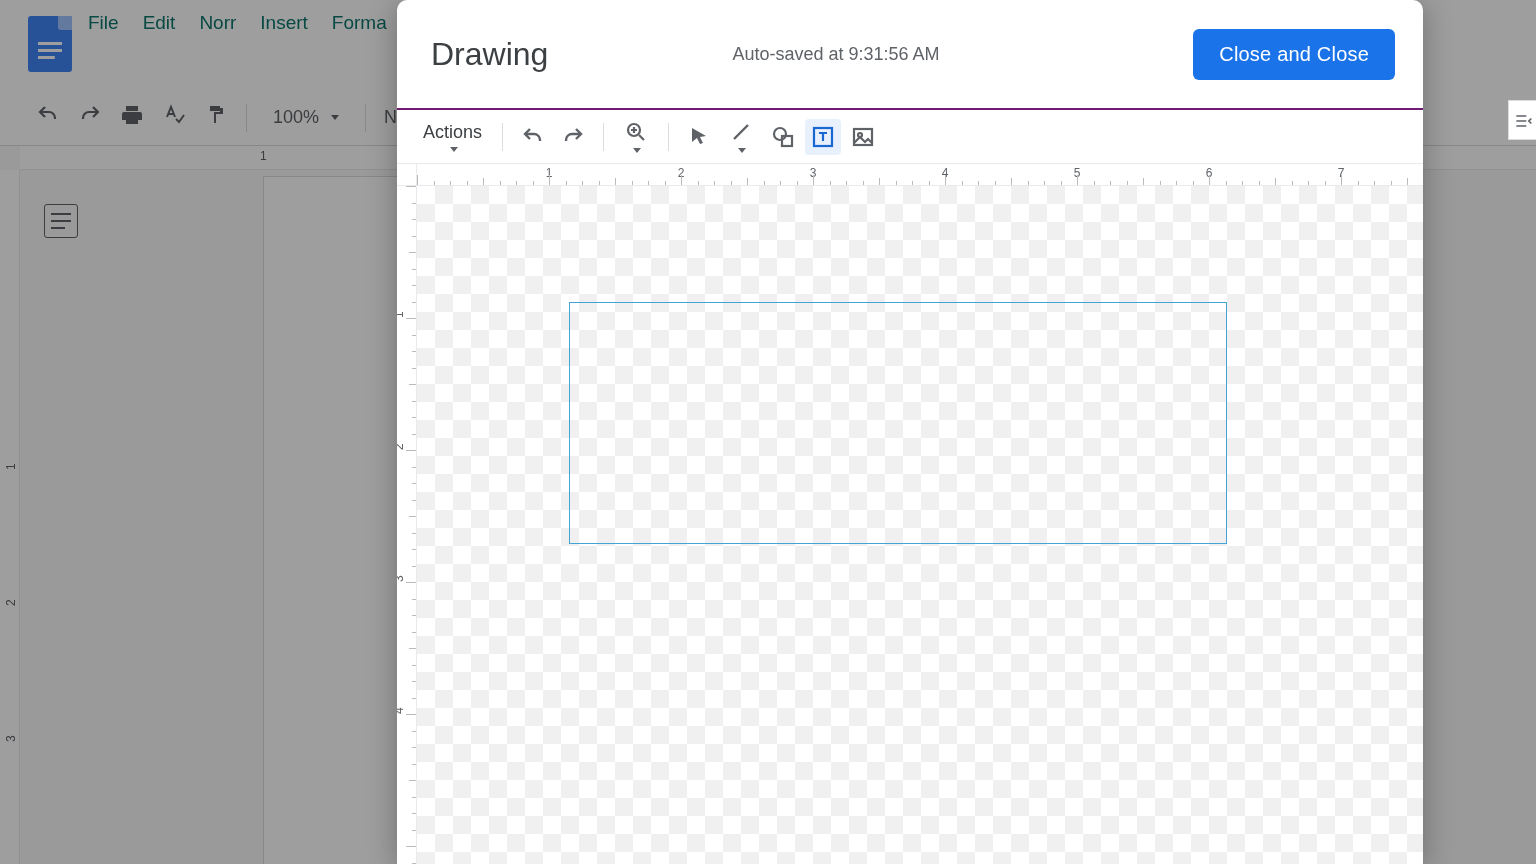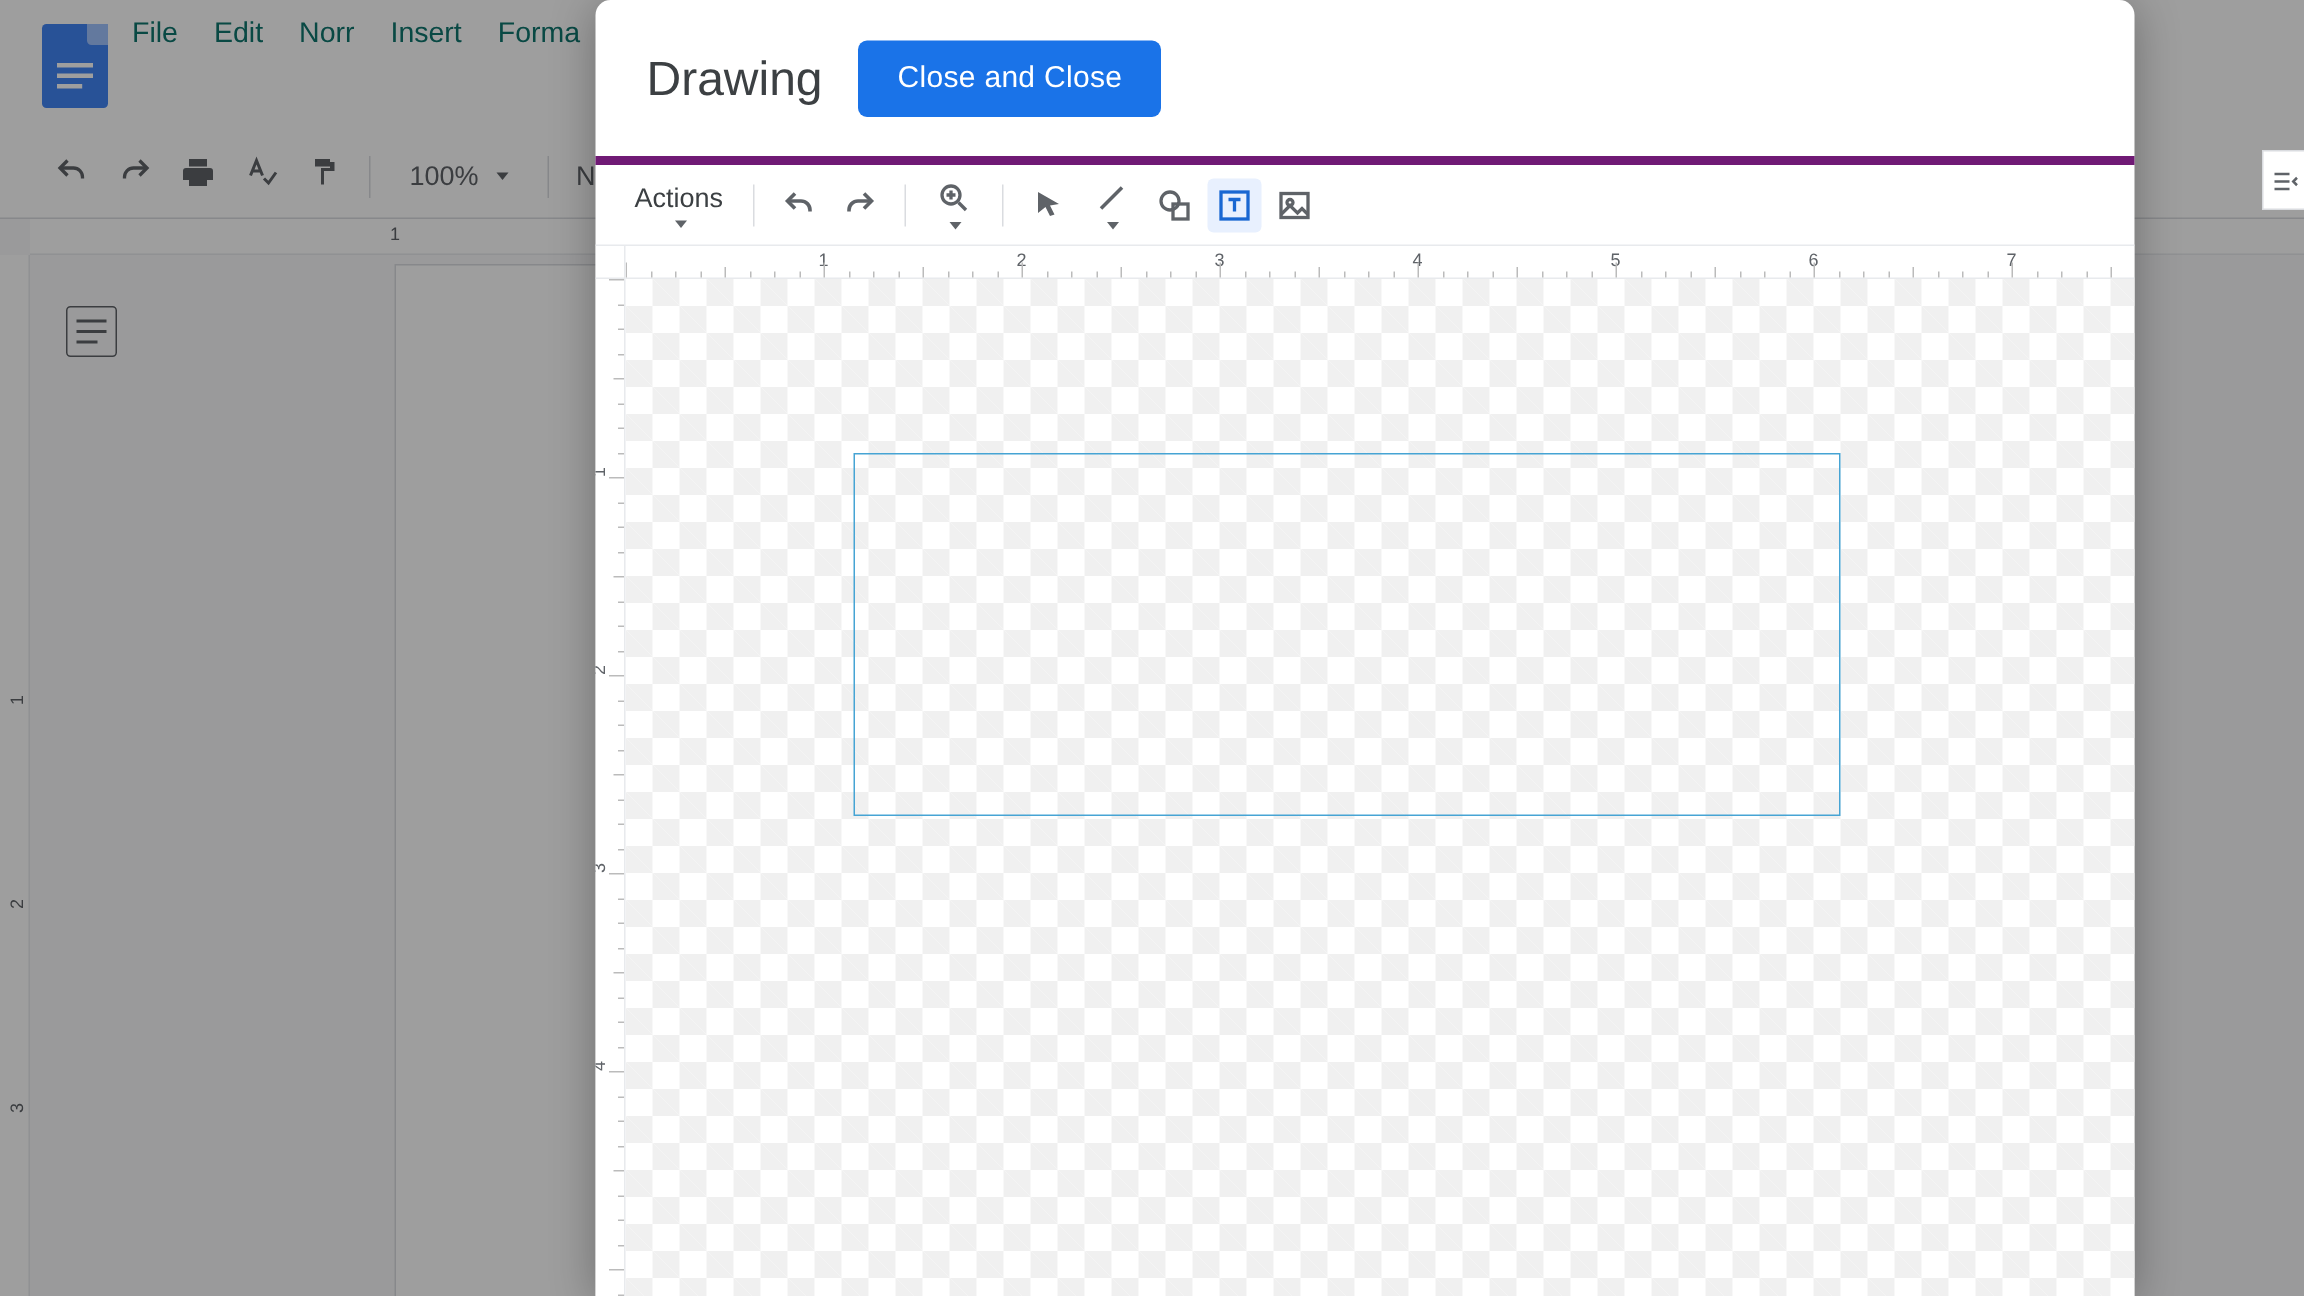--- a/index.html
+++ b/index.html
@@ -93,21 +93,21 @@
   
   .modal {
     position: absolute; left: 397px; top: 0; width: 1026px; height: 864px;
     background: #fff; z-index: 10;
     box-shadow: 0 4px 30px rgba(0,0,0,0.3);
     display: flex; flex-direction: column;
     border-top-left-radius: 10px; border-top-right-radius: 10px;
   }
   .modal-header {
     height: 110px; display: flex; align-items: center;
-    padding: 0 28px 0 34px; border-bottom: 6px solid #701a75;
+    padding: 0 28px 0 34px; border-bottom: 2px solid #701a75;
     gap: 24px;
   }
   .modal-title { font-size: 32px; color: #3c4043; font-weight: 400; flex: 0 0 auto; }
   .modal-status { font-size: 18px; color: #5f6368; flex: 1 1 auto; text-align: left; margin-left: 160px; }
   .save-btn {
     background: #1a73e8; color: #fff; border: none; border-radius: 6px;
     font-size: 20px; font-weight: 500; padding: 14px 26px; cursor: pointer;
     letter-spacing: 0.2px;
   }
 
@@ -225,20 +225,21 @@
 <div class="right-edge-btn">
   <svg width="20" height="20" viewBox="0 0 24 24" fill="none" stroke="#5f6368" stroke-width="2">
       <path d="M4 6h12M4 12h12M4 18h12"></path>
       <path d="M22 9l-3 3 3 3"></path>
     </svg>
 </div>
 
 <div class="modal">
   <div class="modal-header">
     <span class="modal-title">Drawing</span>
+    <span class="modal-status">Auto-saved at 9:31:56 AM</span>
     <button class="save-btn">Close and Close</button>
   </div>
 
   <div class="draw-toolbar">
     <div class="dt-btn wide">
       <span class="actions-label">Actions</span>
       <span class="caret-down"></span>
     </div>
     <div class="dt-sep"></div>
     <div class="dt-btn">

